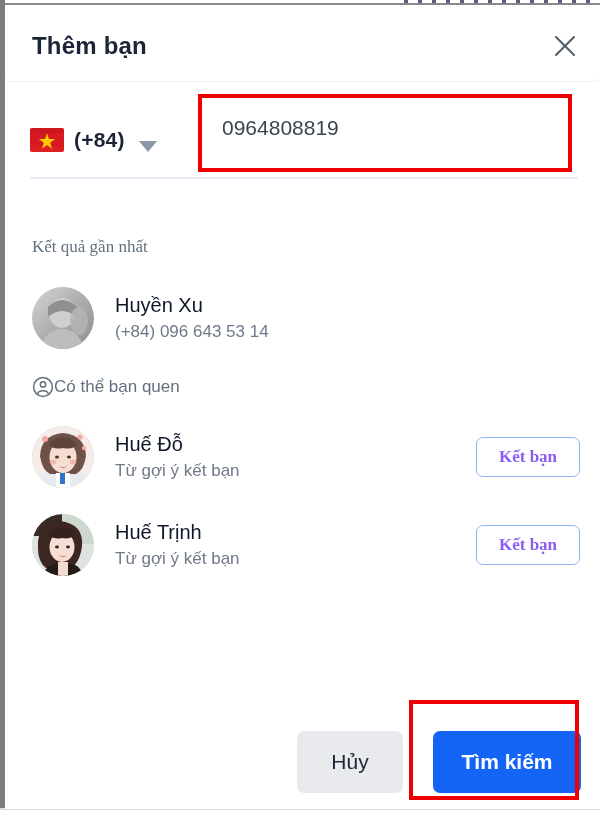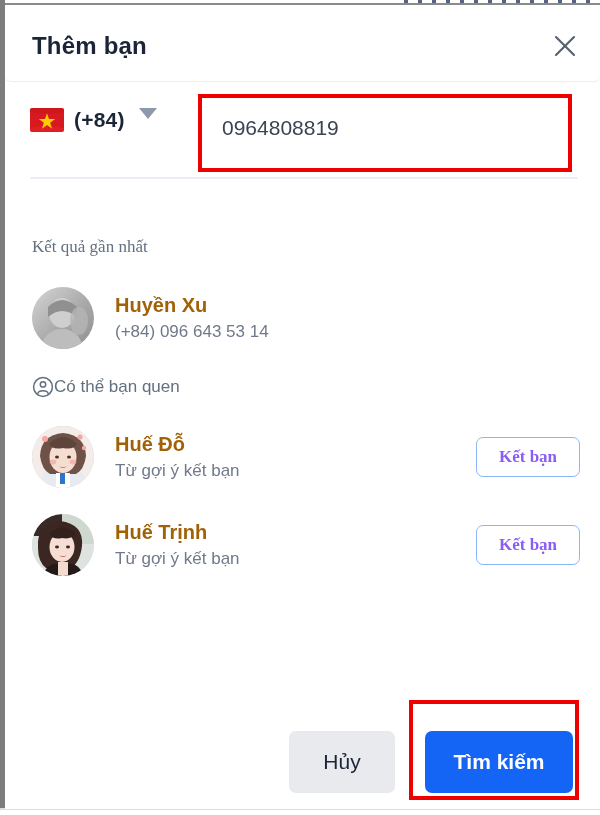--- a/index.html
+++ b/index.html
@@ -127,21 +127,21 @@
     width: 548px;
     height: 2px;
     background: #e9ecf4;
   }
   .country-select {
     position: absolute;
     left: 25px;
     top: 26px;
     height: 44px;
     display: flex;
-    align-items: flex-start;
+    align-items: flex-end;
     gap: 10px;
     cursor: pointer;
   }
   .flag-icon {
     width: 34px;
     height: 24px;
     display: block;
   }
   .country-code {
     font-size: 21px;
@@ -216,22 +216,22 @@
 
   .result-text {
     margin-left: 21px;
     display: flex;
     flex-direction: column;
     justify-content: center;
     min-width: 0;
   }
   .result-name {
     font-size: 20px;
-    font-weight: bold;
-    color: #a16207;
+    font-weight: normal;
+    color: #0f172a;
     line-height: 1.32;
     white-space: nowrap;
   }
   .result-sub {
     font-size: 17px;
     color: #70798a;
     line-height: 1.35;
     margin-top: 2px;
     white-space: nowrap;
   }
@@ -267,21 +267,21 @@
     font-size: 17px;
     font-weight: bold;
     cursor: pointer;
     padding: 0;
     white-space: nowrap;
   }
 
   
   .dialog-footer {
     position: absolute;
-    left: 0;
+    left: 8px;
     top: 715px;
     width: 510px;
     height: 88px;
     padding-left: 46px;
   }
   .cancel-button {
     position: absolute;
     left: 284px;
     top: 10px;
     width: 106px;

